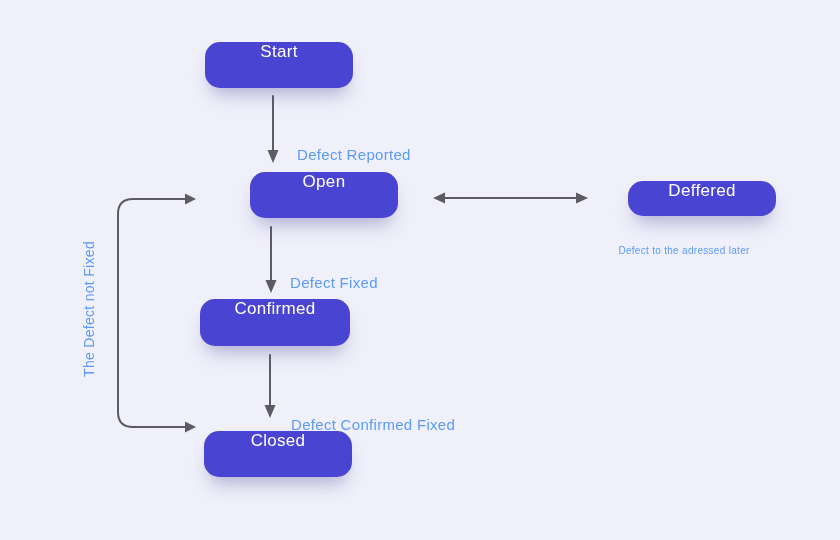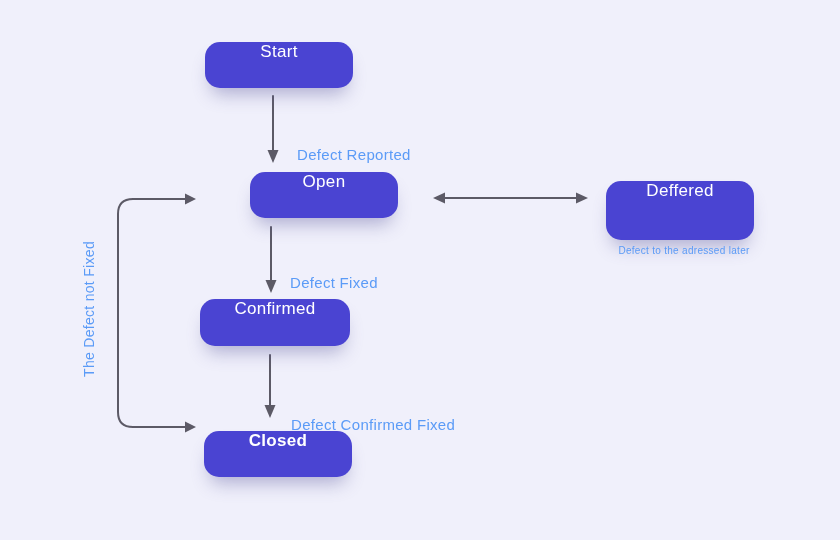--- a/index.html
+++ b/index.html
@@ -32,22 +32,22 @@
     font-size: 17px;
     font-weight: 500;
     letter-spacing: 0.3px;
     display: flex;
     justify-content: center;
     box-shadow: 0 12px 18px -6px rgba(96, 94, 160, 0.45);
   }
   .node-start    { left: 205px; top: 42px;  }
   .node-open     { left: 222px; top: 172px; margin-left: 28px; }
   .node-resolved { left: 200px; top: 299px; width: 150px; height: 47px; }
-  .node-closed   { left: 204px; top: 431px; font-weight: bold; }
-  .node-deferred { left: 606px; top: 181px; height: 59px; }
+  .node-closed   { left: 204px; top: 431px; }
+  .node-deferred { left: 628px; top: 181px; height: 35px; }
   .edge-label {
     position: absolute;
     color: #5B9BF7;
     font-size: 15px;
     font-weight: 500;
     letter-spacing: 0.3px;
     white-space: nowrap;
   }
   .label-reported  { left: 297px; top: 146px; }
   .label-fixed     { left: 290px; top: 274px; }

